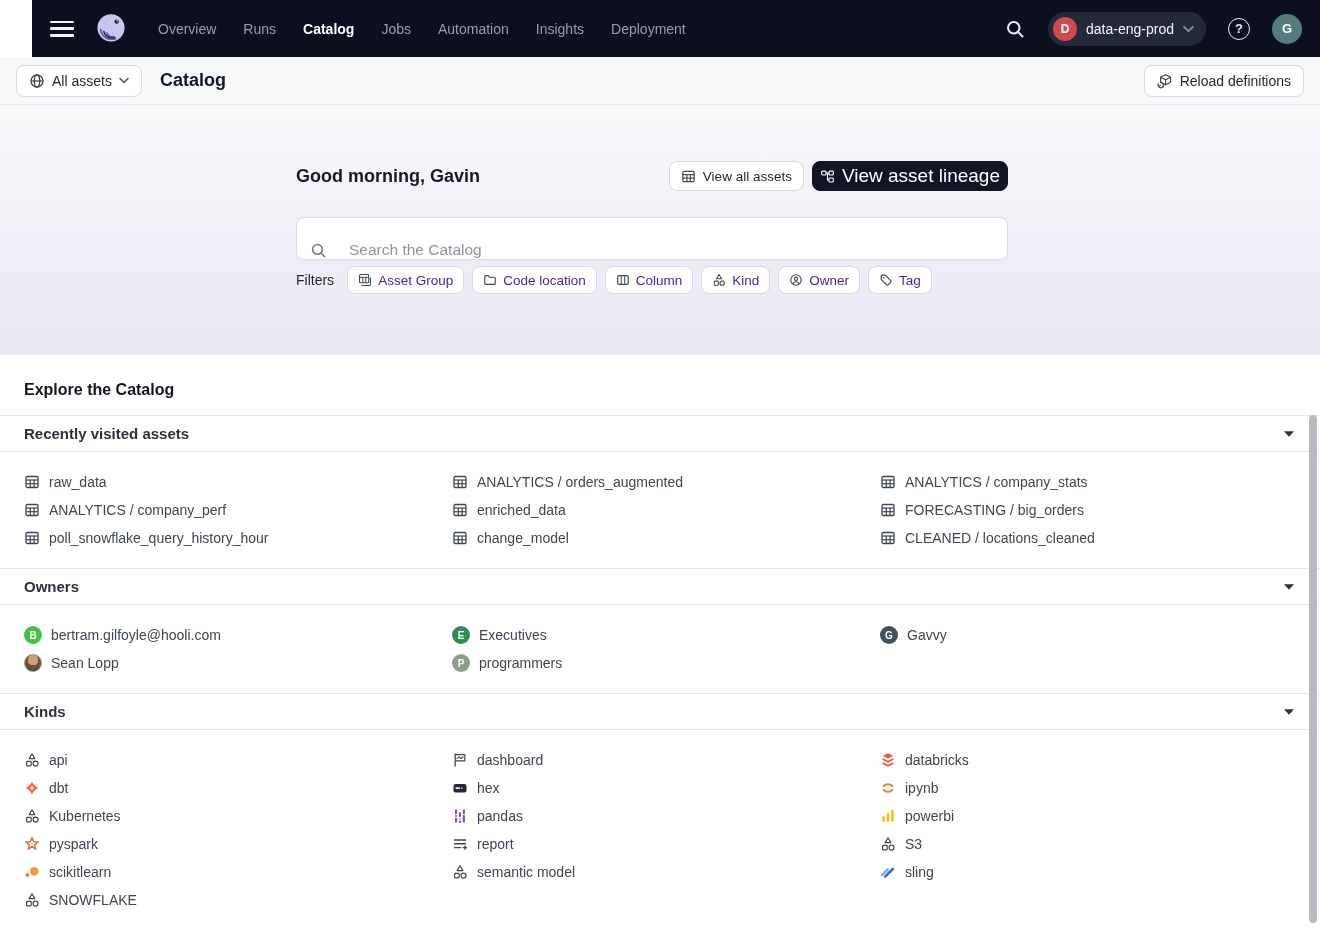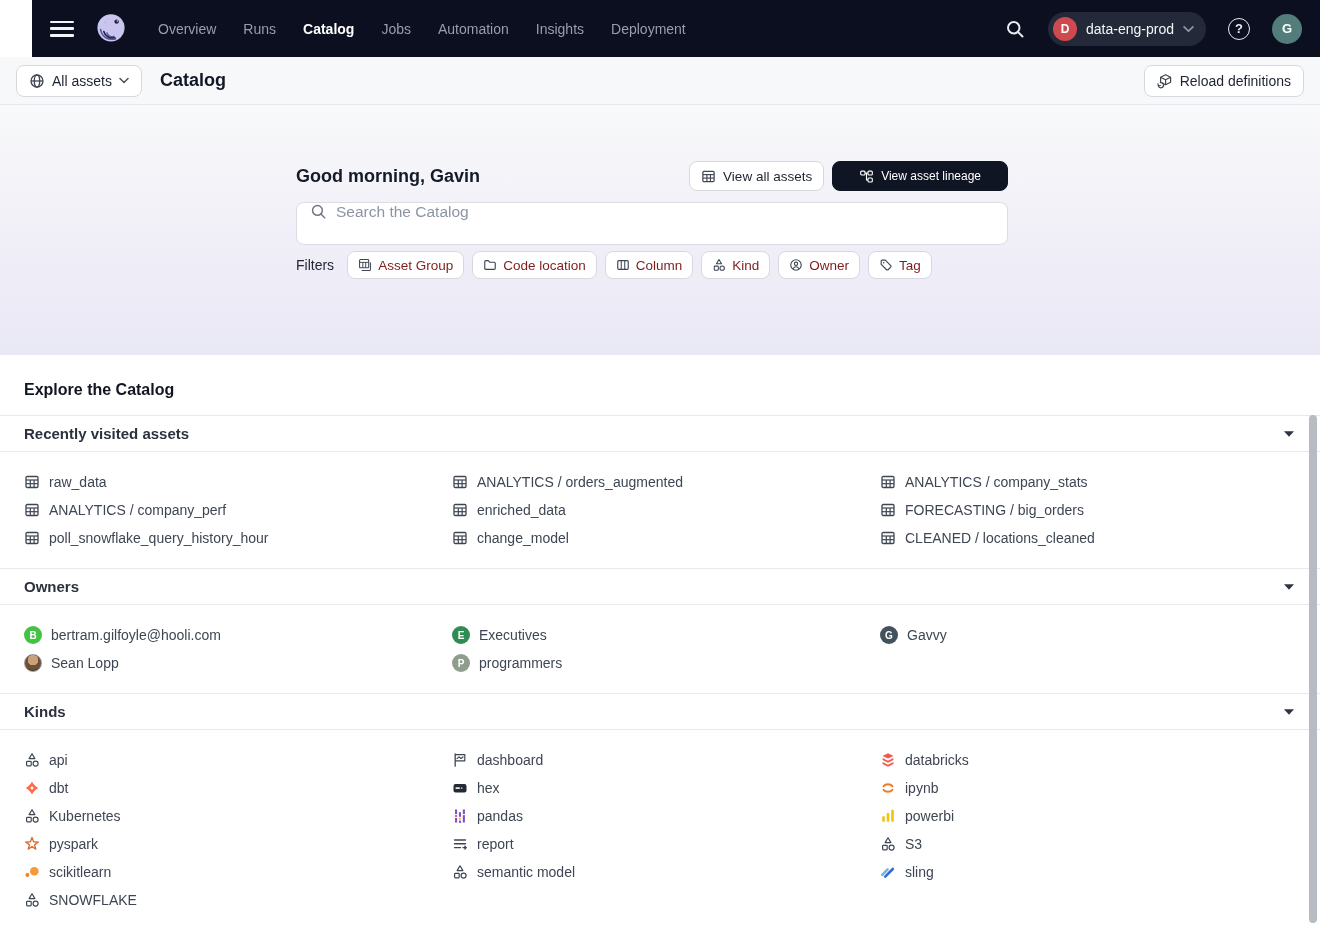--- a/index.html
+++ b/index.html
@@ -63,35 +63,35 @@
   .hero-inner { width:712px; margin-left:296px; padding-top:56px; }
   .greet-row { display:flex; align-items:center; justify-content:space-between; height:30px; }
   .greeting { font-size:18px; font-weight:bold; color:#141a27; }
   .greet-btns { display:flex; gap:8px; }
   .btn-light {
     display:flex; align-items:center; gap:7px; background:#fff; border:1px solid #d6dade;
     border-radius:8px; height:30px; padding:0 11px; font-size:13.5px; color:#1d2430; cursor:pointer; font-family:inherit;
   }
   .btn-dark {
     display:flex; align-items:center; gap:7px; background:#101524; border:1px solid #101524;
-    border-radius:8px; height:30px; padding:0 26px; font-size:12px; color:#fff; cursor:pointer; font-family:inherit;
+    border-radius:8px; height:30px; padding:0 7px; font-size:19px; color:#fff; cursor:pointer; font-family:inherit;
   }
   .search-box {
-    margin-top:11px; height:43px; background:#fff; border:1px solid #dadde3; border-radius:8px;
-    display:flex; align-items:flex-start; padding:0 13px; gap:9px;
+    margin-top:26px; height:43px; background:#fff; border:1px solid #dadde3; border-radius:8px;
+    display:flex; align-items:flex-end; padding:0 13px; gap:22px;
   }
   .search-box input {
     border:none; outline:none; flex:1; font-size:15.5px; color:#2a3140; font-family:inherit; background:transparent;
   }
   .search-box input::placeholder { color:#8d95a3; }
   .filters-row { margin-top:6px; display:flex; align-items:center; gap:8px; }
   .filters-label { font-size:14px; color:#202734; margin-right:5px; }
   .filter-pill {
     display:flex; align-items:center; gap:6px; background:#fff; border:1px solid #d6dade;
-    border-radius:8px; height:28px; padding:0 10px; font-size:13.5px; color:#7f1d1d; cursor:pointer; font-family:inherit;
+    border-radius:8px; height:28px; padding:0 10px; font-size:13.5px; color:#4c1d95; cursor:pointer; font-family:inherit;
   }
 
   
   .explore-title { padding:26px 24px 16px; font-size:16px; font-weight:bold; color:#10151f; }
   .section-header {
     height:37px; border-top:1px solid #e7e9ed; border-bottom:1px solid #e7e9ed;
     display:flex; align-items:center; justify-content:space-between; padding:0 26px 0 24px; cursor:pointer;
   }
   .section-title { font-size:15px; font-weight:bold; color:#2b313d; }
   .section-list { display:flex; padding:16px 0 16px 24px; }

